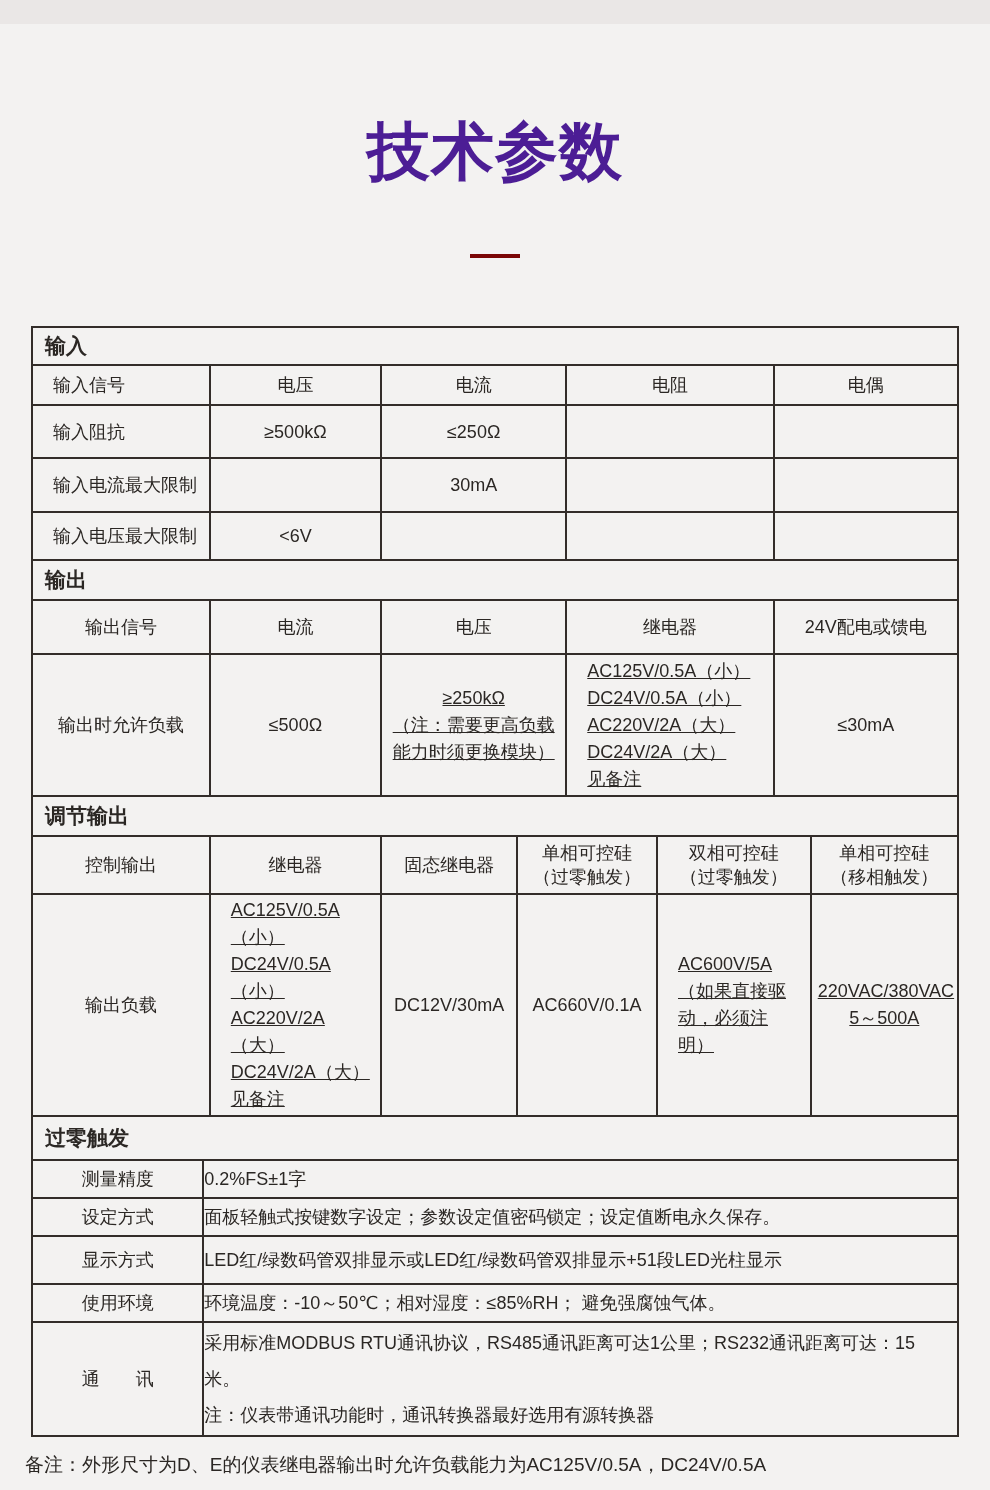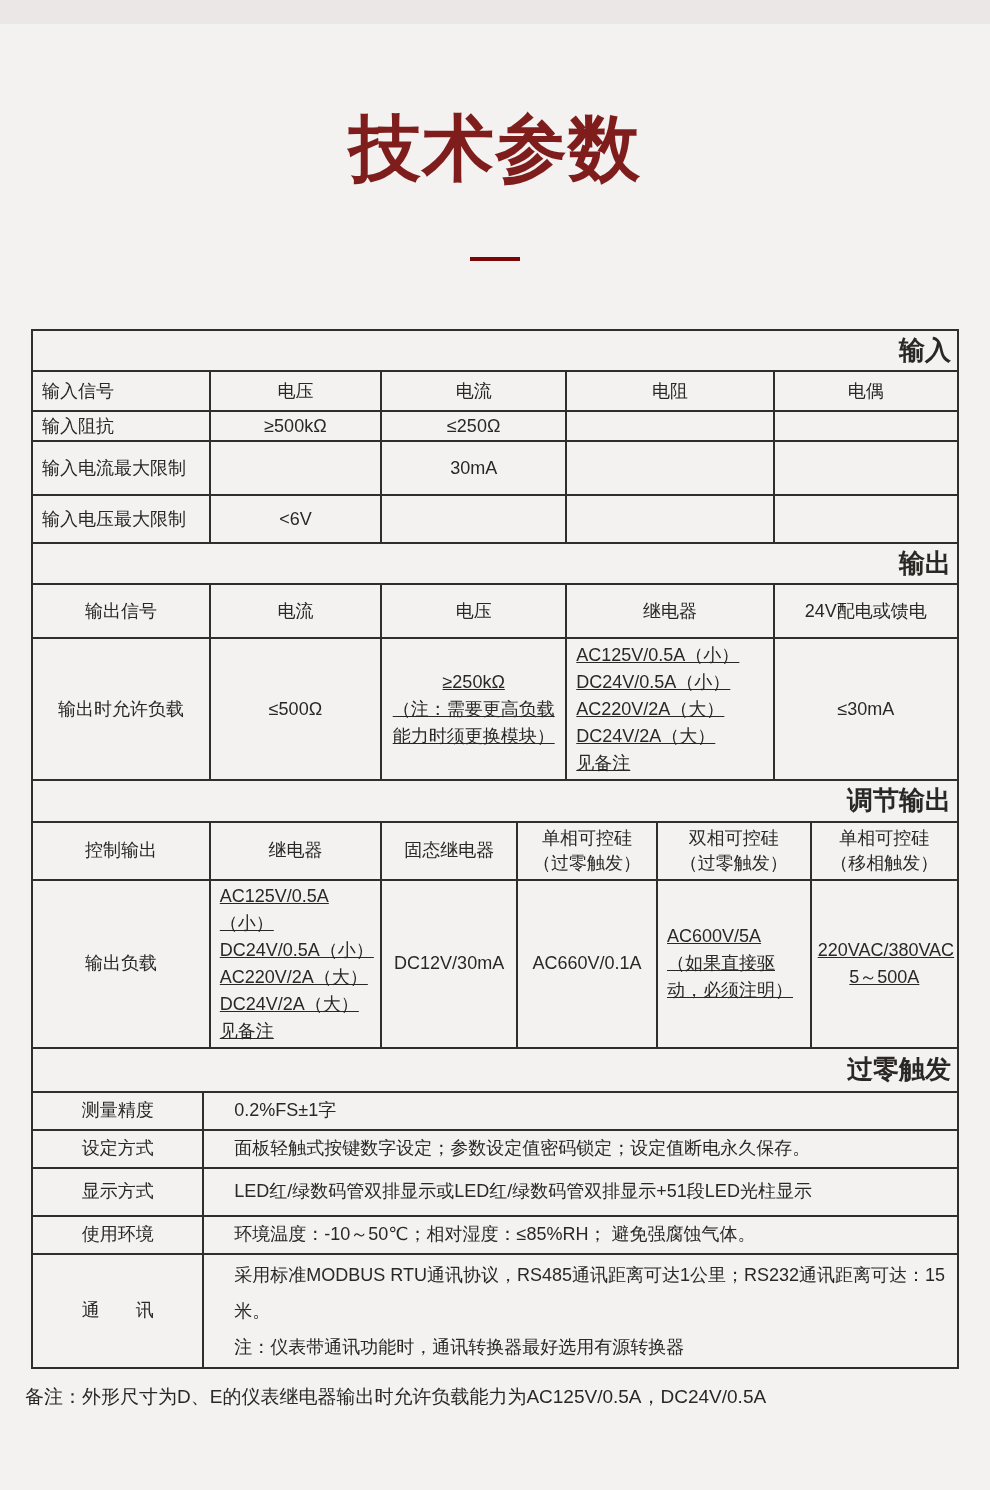--- a/index.html
+++ b/index.html
@@ -3,48 +3,48 @@
 <meta charset="utf-8">
 <style>
   html,body{margin:0;padding:0;}
   body{
     width:990px;height:1490px;overflow:hidden;
     background:#f3f2f1;color:#2b2724;
     font-family:"Liberation Sans","DejaVu Sans",sans-serif;
   }
   .top-strip{height:24px;background:#eae7e6;}
   .page-title{
-    margin:8px;padding-top:74px;
-    font-size:72px;line-height:1.18;font-weight:bold;
-    text-align:center;color:#7f1d1d;letter-spacing:1px;
+    margin:16px;padding-top:74px;
+    font-size:63px;line-height:1.18;font-weight:bold;
+    text-align:center;color:#4c1d95;letter-spacing:1px;
   }
   .title-divider{width:50px;height:4px;background:#7a0606;margin:66px auto 0;}
   .spec{width:928px;margin:68px auto 0;}
   table.t{
     width:100%;border-collapse:collapse;table-layout:fixed;
   }
   table.t + table.t{margin-top:-2px;}
   td{
     border:2px solid #332d2a;
     padding:2px 6px;
     font-size:18px;line-height:1.35;
     text-align:center;vertical-align:middle;
     white-space:pre-line;
     overflow:hidden;
   }
   td.sec{
-    text-align:right;font-weight:bold;font-size:26px;padding-left:12px;
-  }
-  td.left{text-align:left;padding-left:9px;}
-  td.val{text-align:left;padding-left:30px;}
+    text-align:left;font-weight:bold;font-size:21px;padding-left:12px;
+  }
+  td.left{text-align:left;padding-left:20px;}
+  td.val{text-align:left;padding-left:0;}
   td.multi{line-height:1.5;text-decoration:underline;}
   td.comm{line-height:2.0;}
   
   .rh36{height:48px}.rh38{height:38px}.rh40{height:40px}
-  .rh42{height:54px}.rh43{height:30px}.rh44{height:44px}.rh58{height:58px}
+  .rh42{height:54px}.rh43{height:53px}.rh44{height:44px}.rh58{height:58px}
   .rh71{height:71px}.rh133{height:133px}.rh142{height:142px}.rh35{height:35px}
   .note{
     margin:15px 0 0 25px;font-size:19px;color:#2b2724;
   }
 </style>
 </head>
 <body>
 
 <div class="top-strip"></div>
 

